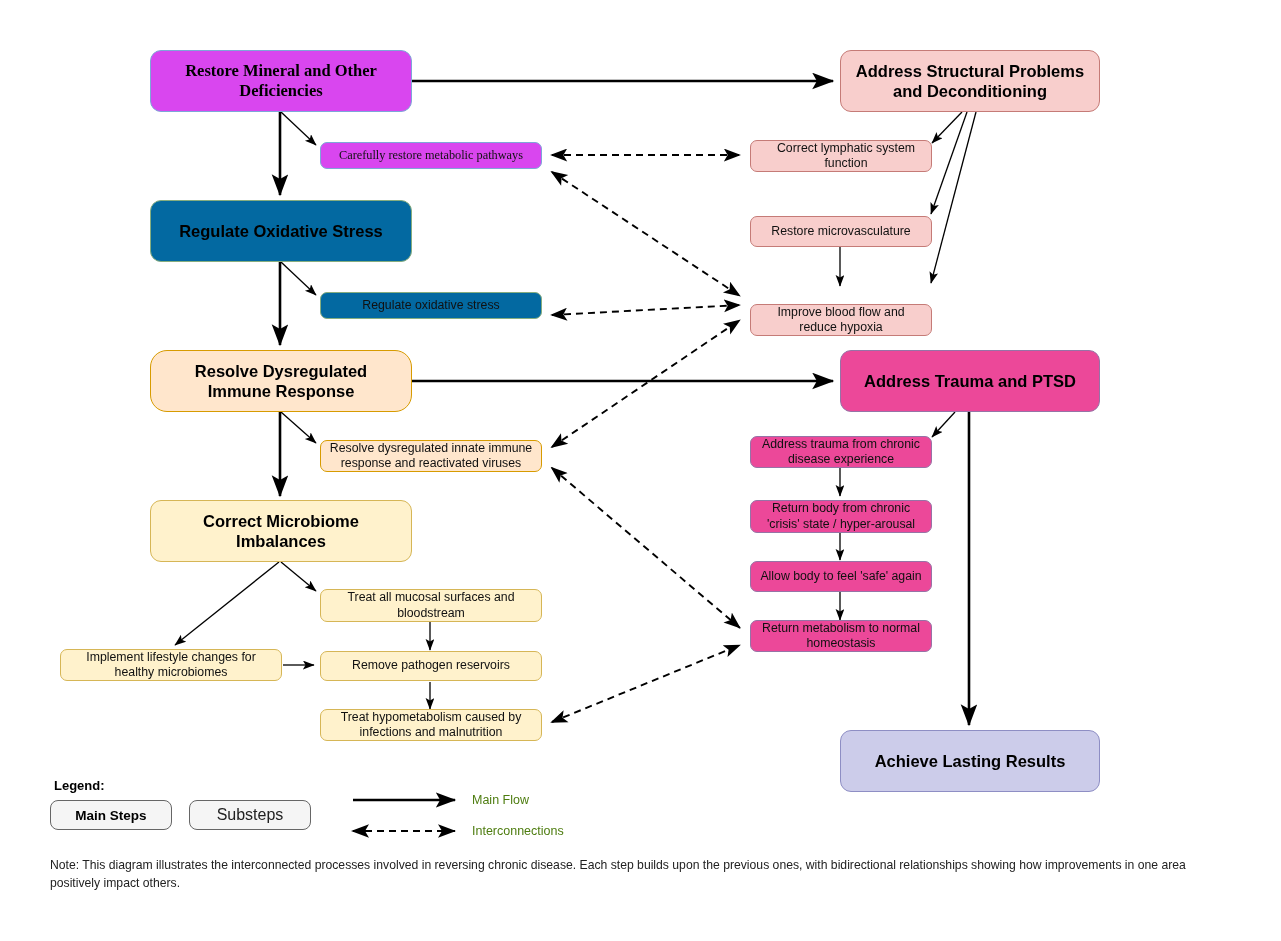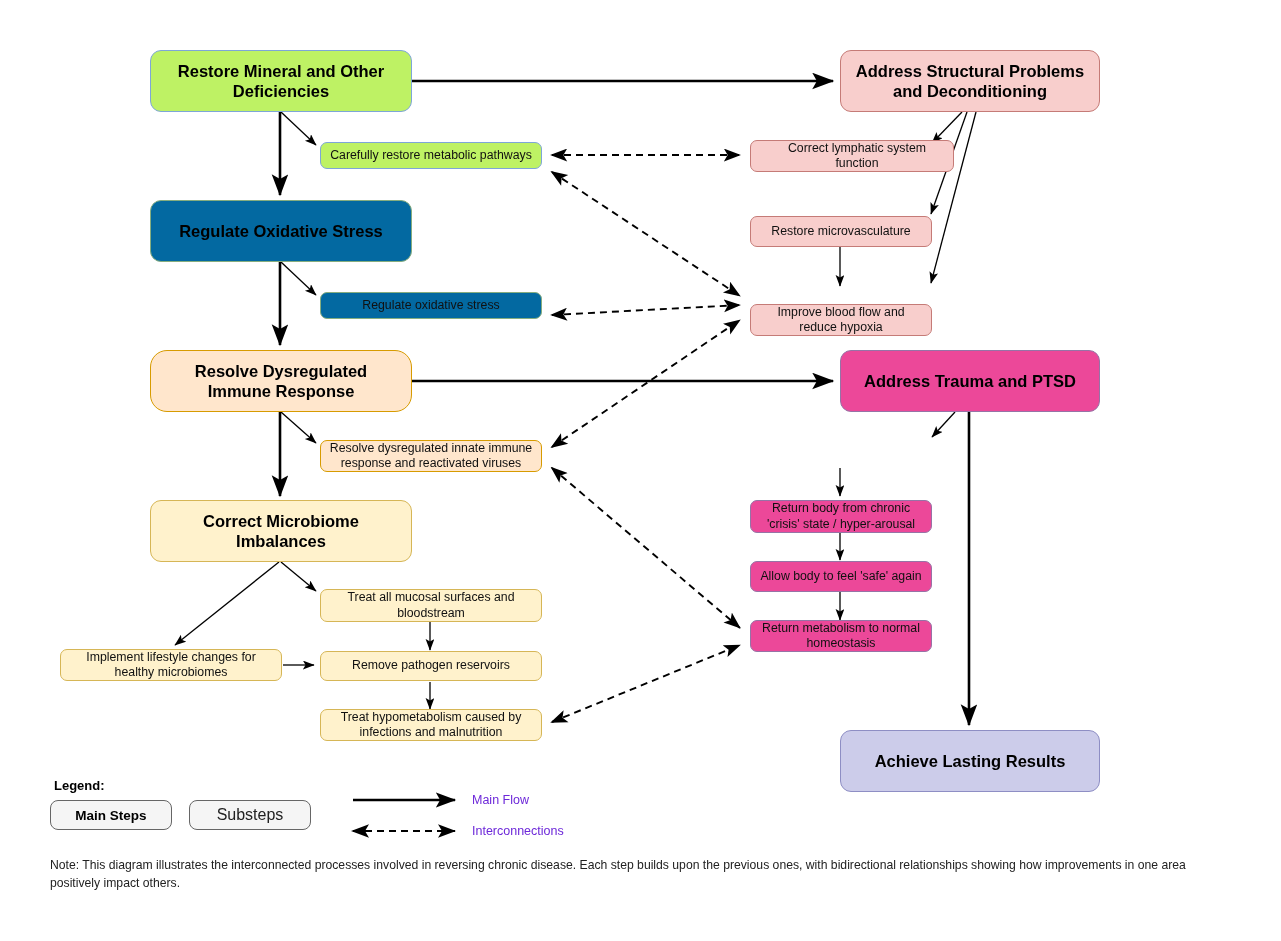--- a/index.html
+++ b/index.html
@@ -4,31 +4,31 @@
 <style>
   html,body{margin:0;padding:0;background:#ffffff;}
   body{width:1281px;height:941px;font-family:"Liberation Sans",sans-serif;position:relative;overflow:hidden;}
   #canvas{position:absolute;left:0;top:0;width:1281px;height:941px;}
   svg.edges{position:absolute;left:0;top:0;width:1281px;height:941px;pointer-events:none;}
 
   .node{position:absolute;box-sizing:border-box;display:flex;align-items:center;justify-content:center;text-align:center;border-radius:9px;border:1px solid #999;}
   .main{font-weight:bold;font-size:16.5px;color:#000;border-width:1.4px;border-radius:11px;padding:4px 10px;line-height:1.22;}
   .sub{font-size:12.3px;color:#111;border-radius:7px;padding:3px 7px;line-height:1.25;}
 
-  .c-blue   {background:#bef264;border-color:#7ea6d8;}
+  .c-blue   {background:#d946ef;border-color:#7ea6d8;font-family:Liberation Serif, serif;}
   .c-pink   {background:#f8cecc;border-color:#c57b77;}
   .c-green  {background:#0369a1;border-color:#86ad7f;}
   .c-orange {background:#ffe6cc;border-color:#d79b00;}
   .c-yellow {background:#fff2cc;border-color:#d6b656;}
   .c-purple {background:#ec4899;border-color:#9673a6;}
   .c-result {background:#ccccea;border-color:#8e8ec4;}
 
   .legend-title{position:absolute;left:54px;top:778px;font-size:13px;font-weight:bold;color:#000;}
   .legend-box{position:absolute;box-sizing:border-box;display:flex;align-items:center;justify-content:center;border-radius:8px;border:1.2px solid #666;background:#f5f5f5;}
-  .legend-label{position:absolute;font-size:12.5px;color:#6d28d9;}
+  .legend-label{position:absolute;font-size:12.5px;color:#4d7c0f;}
   .note{position:absolute;left:50px;top:857px;width:1185px;font-size:12.2px;line-height:1.45;color:#222;}
 </style>
 </head>
 <body>
 
 <div id="canvas">
 
   <svg class="edges" viewBox="0 0 1281 941">
     <defs>
       <marker id="arrow" markerWidth="9" markerHeight="9" refX="8" refY="3.2" orient="auto" markerUnits="strokeWidth">
@@ -127,40 +127,43 @@
   </div>
 
   <div class="node main c-result" style="left:840px;top:730px;width:260px;height:62px;">
     <span>Achieve Lasting Results</span>
   </div>
 
   <div class="node sub c-blue" style="left:320px;top:142px;width:222px;height:27px;">
     <span>Carefully restore metabolic pathways</span>
   </div>
 
-  <div class="node sub c-pink" style="left:750px;top:140px;width:204px;height:32px;padding-left:17px;">
+  <div class="node sub c-pink" style="left:750px;top:140px;width:182px;height:32px;padding-left:17px;">
     <span>Correct lymphatic system function</span>
   </div>
 
   <div class="node sub c-pink" style="left:750px;top:216px;width:182px;height:31px;">
     <span>Restore microvasculature</span>
   </div>
 
   <div class="node sub c-green" style="left:320px;top:292px;width:222px;height:27px;">
     <span>Regulate oxidative stress</span>
   </div>
 
   <div class="node sub c-pink" style="left:750px;top:288px;width:182px;height:32px;margin-top:16px;">
     <span>Improve blood flow and reduce hypoxia</span>
   </div>
 
   <div class="node sub c-orange" style="left:320px;top:440px;width:222px;height:32px;">
     <span>Resolve dysregulated innate immune response and reactivated viruses</span>
   </div>
 
+  <div class="node sub c-purple" style="left:750px;top:436px;width:182px;height:32px;">
+    <span>Address trauma from chronic disease experience</span>
+  </div>
 
   <div class="node sub c-purple" style="left:750px;top:500px;width:182px;height:33px;">
     <span>Return body from chronic 'crisis' state / hyper-arousal</span>
   </div>
 
   <div class="node sub c-purple" style="left:750px;top:561px;width:182px;height:31px;">
     <span>Allow body to feel 'safe' again</span>
   </div>
 
   <div class="node sub c-purple" style="left:750px;top:620px;width:182px;height:32px;">

